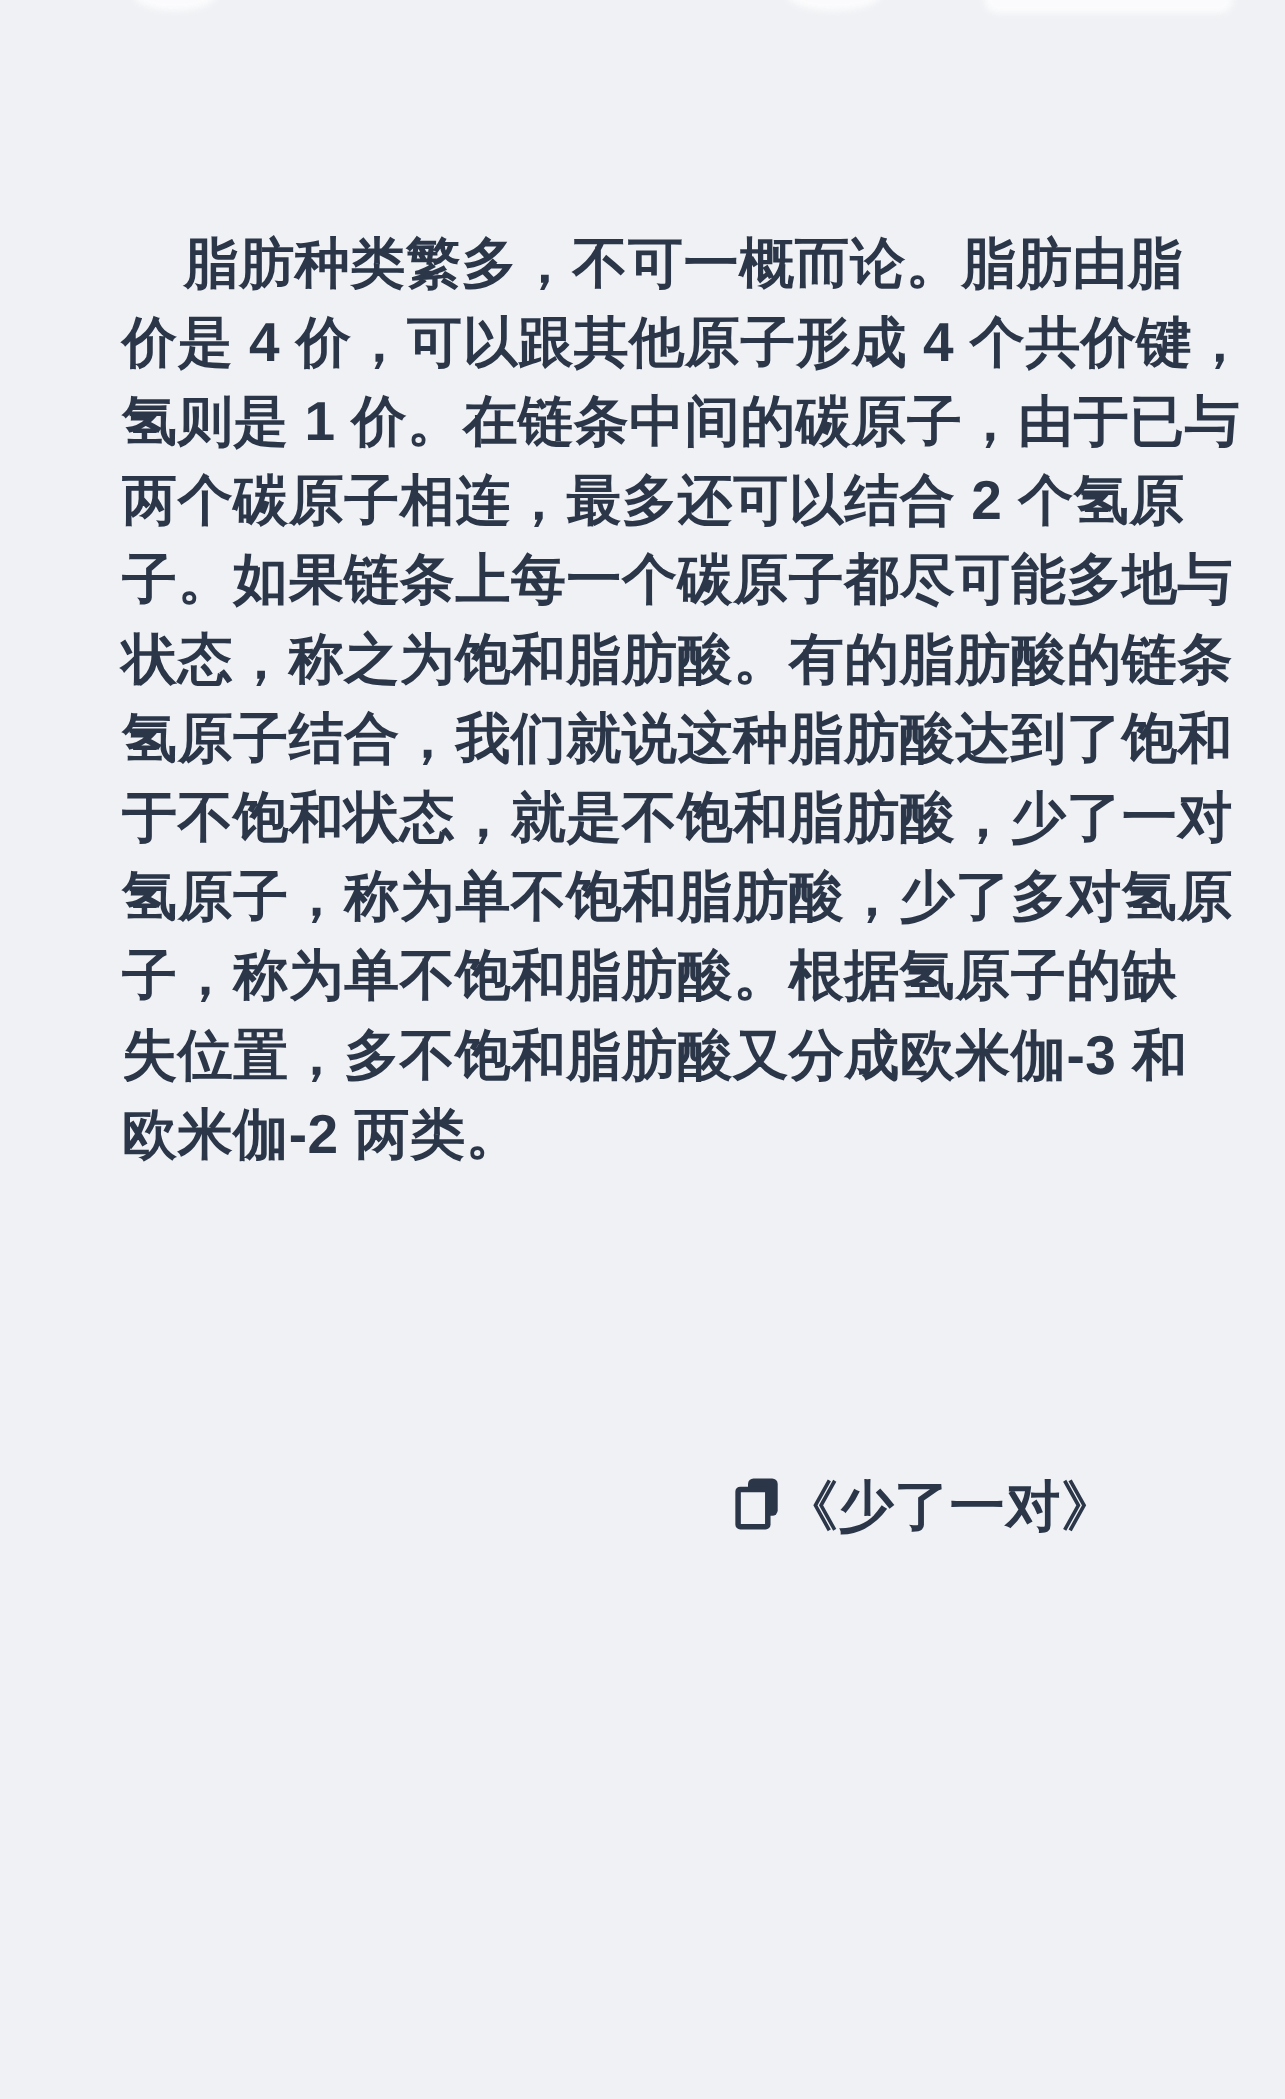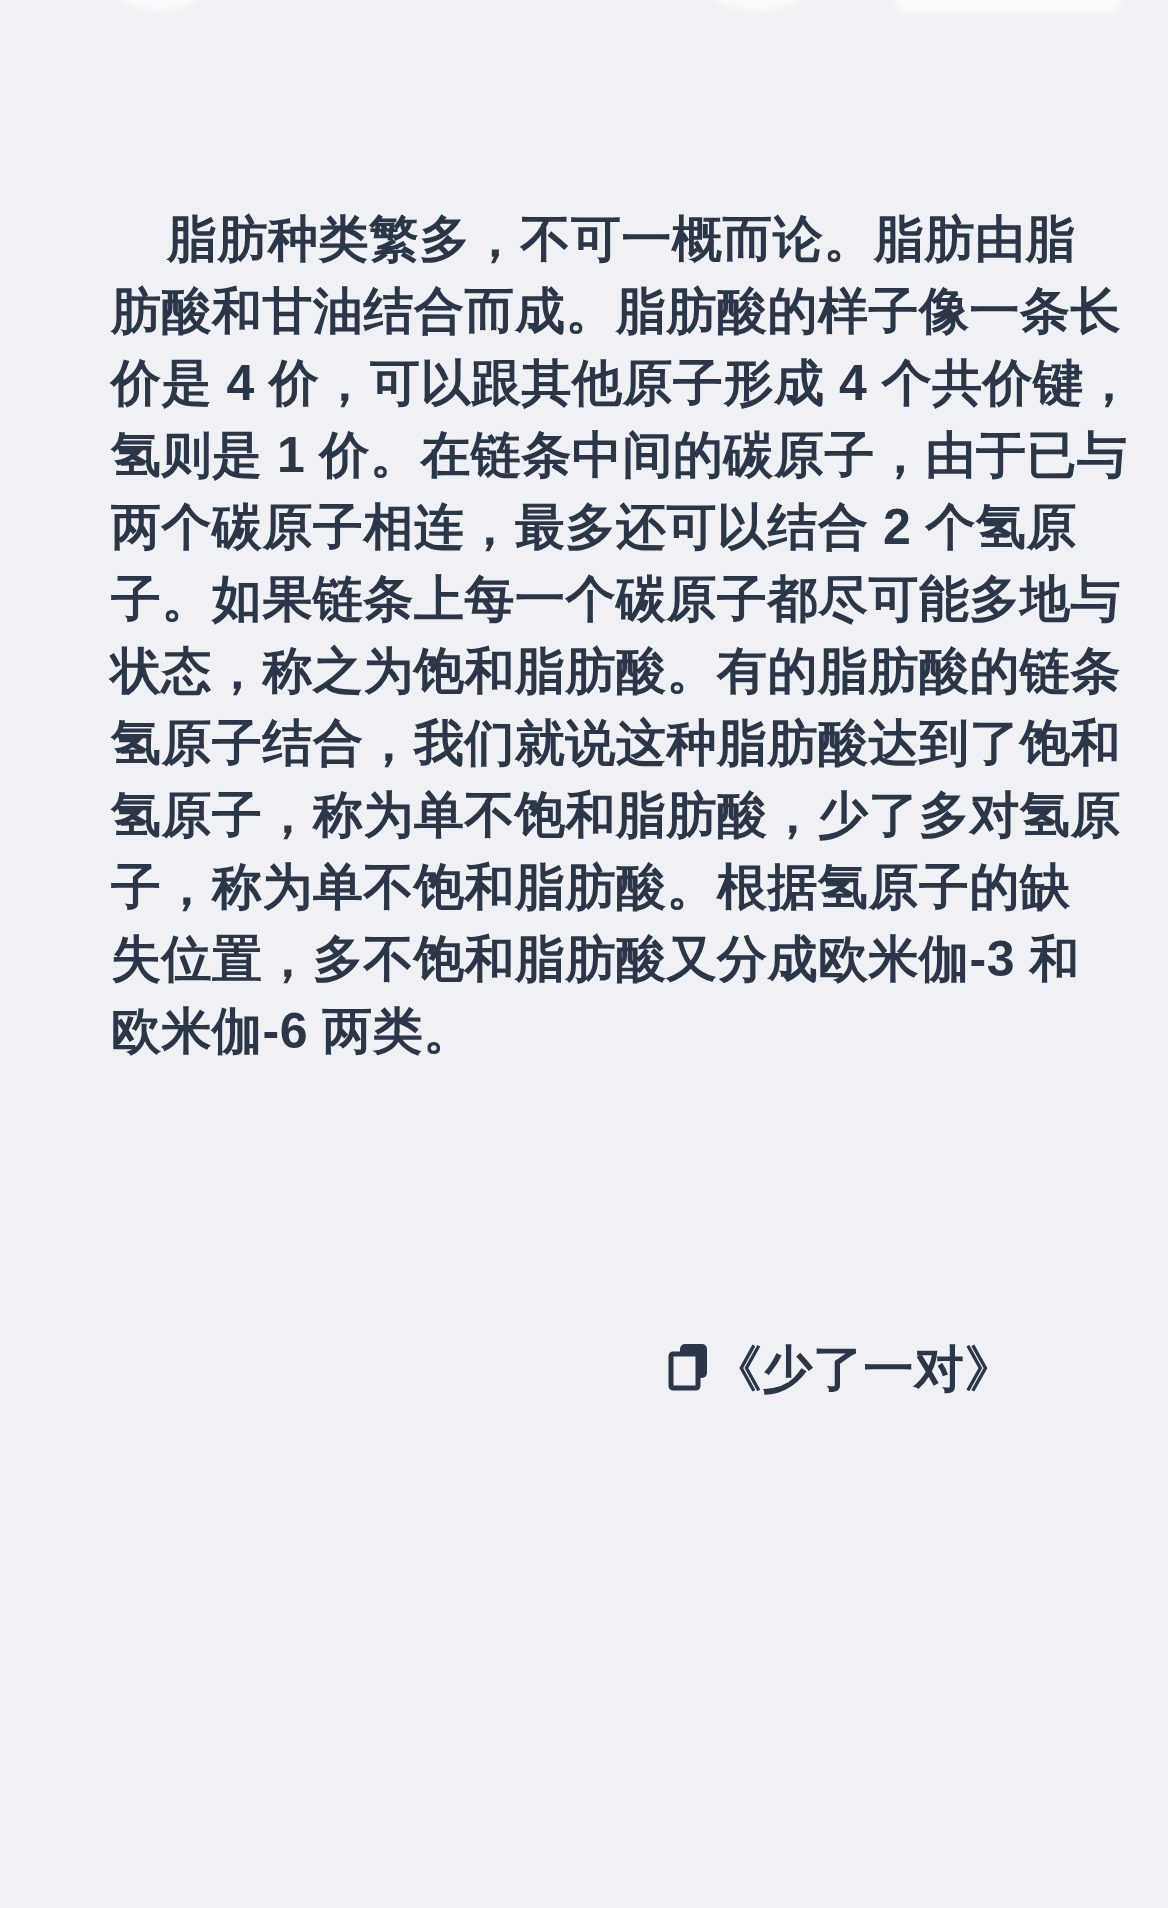--- a/index.html
+++ b/index.html
@@ -73,31 +73,31 @@
 
   <div class="artifact a"></div>
   <div class="artifact b"></div>
   <div class="artifact c"></div>
 
   <div class="content">
 
     <div class="para">
 
     <div class="line">脂肪种类繁多，不可一概而论。脂肪由脂</div>
-        <div class="line">肪酸和甘油结合而成。脂肪酸的样子像一条长</div>
         <div class="line">价是 4 价，可以跟其他原子形成 4 个共价键，</div>
         <div class="line">氢则是 1 价。在链条中间的碳原子，由于已与</div>
         <div class="line">两个碳原子相连，最多还可以结合 2 个氢原</div>
         <div class="line">子。如果链条上每一个碳原子都尽可能多地与</div>
         <div class="line">状态，称之为饱和脂肪酸。有的脂肪酸的链条</div>
         <div class="line">氢原子结合，我们就说这种脂肪酸达到了饱和</div>
+        <div class="line">于不饱和状态，就是不饱和脂肪酸，少了一对</div>
         <div class="line">氢原子，称为单不饱和脂肪酸，少了多对氢原</div>
         <div class="line">子，称为单不饱和脂肪酸。根据氢原子的缺</div>
         <div class="line">失位置，多不饱和脂肪酸又分成欧米伽-3 和</div>
-        <div class="line">欧米伽-6 两类。</div>
+        <div class="line">欧米伽-2 两类。</div>
       </div>
 
     <div class="citation">
       <span class="cite-icon"><svg width="42" height="48" viewBox="0 0 42 48" xmlns="http://www.w3.org/2000/svg">
         <rect x="13" y="1" width="27" height="34" rx="5" fill="#2b3749"></rect>
         <rect x="4" y="11" width="27" height="34" rx="2" fill="#eff1f4" stroke="#2b3749" stroke-width="5"></rect>
       </svg></span><span>《少了一对》</span>
     </div>
 
   </div>

